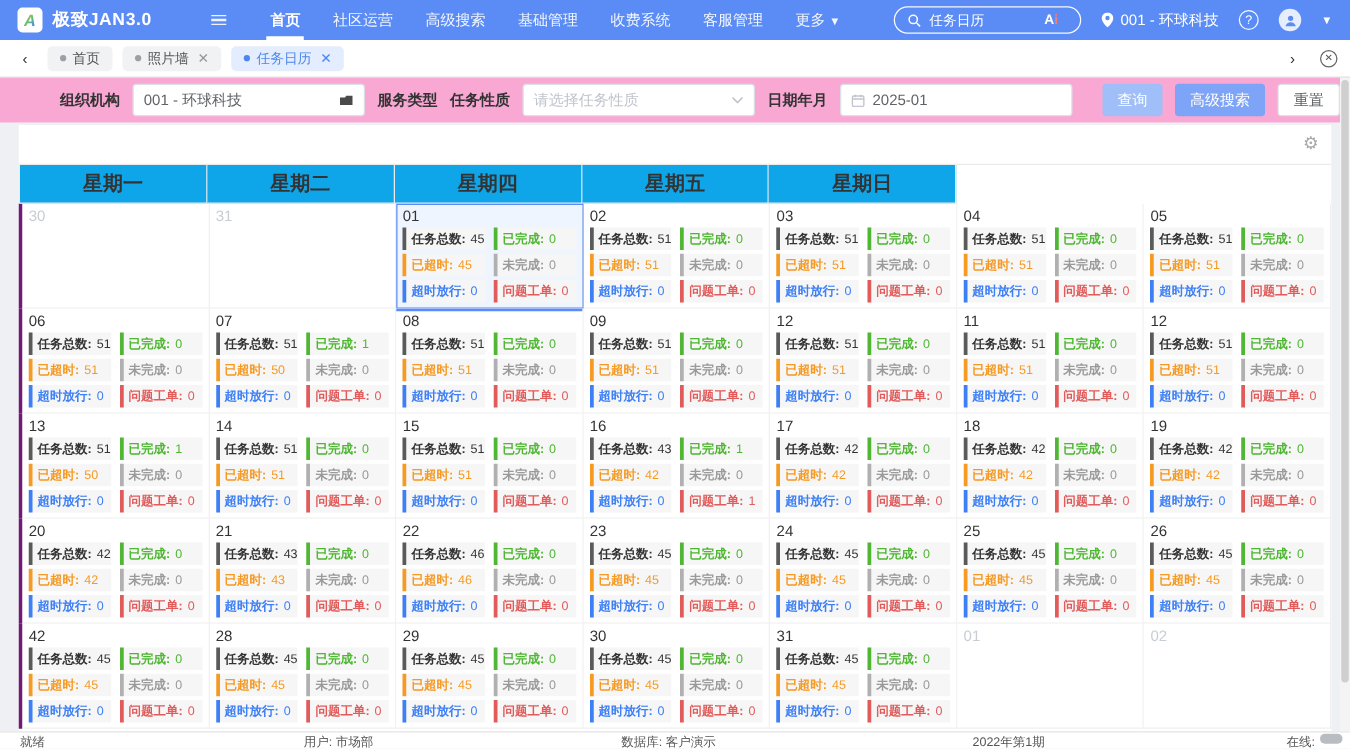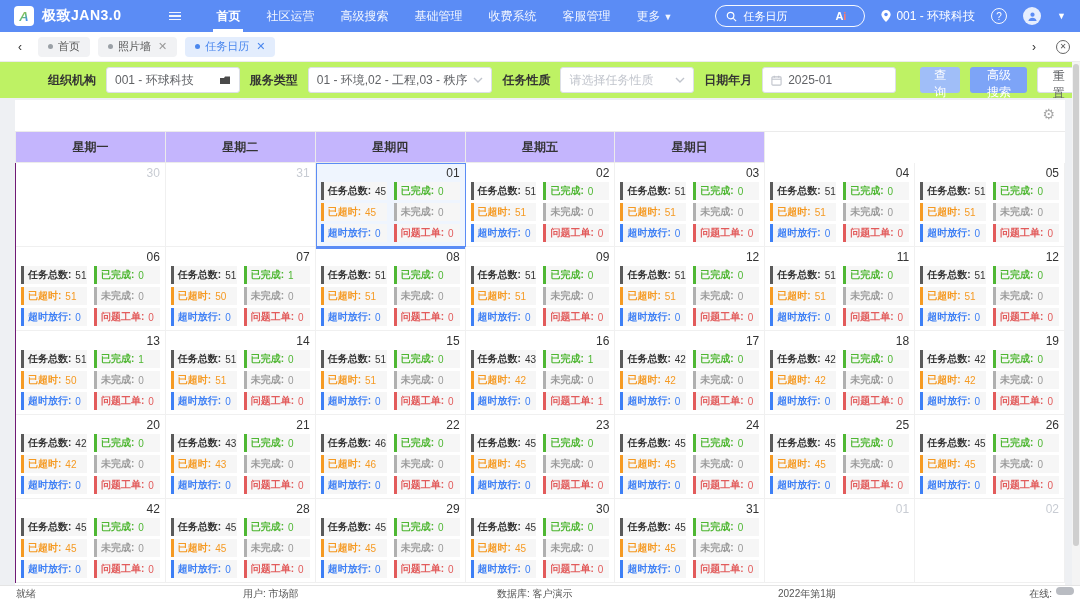--- a/index.html
+++ b/index.html
@@ -34,39 +34,39 @@
   .tab { display:flex; align-items:center; gap:5px; background:#f1f2f4; border-radius:4px; height:20px; padding:0 10px; margin-left:8px; font-size:11px; color:#555; cursor:pointer; }
   .tab .dot { width:5px; height:5px; border-radius:50%; background:#9aa0a6; }
   .tab .x { color:#999; font-size:11px; margin-left:2px; }
   .tab.active { background:#e3edfd; color:#4a87ee; }
   .tab.active .dot { background:#4a87ee; }
   .tab.active .x { color:#4a87ee; }
   .tabbar-right { margin-left:auto; display:flex; align-items:center; gap:12px; color:#555; }
   .circle-x { width:14px; height:14px; border:1.2px solid #666; border-radius:50%; font-size:8px; display:flex; align-items:center; justify-content:center; }
 
   
-  .filterbar { height:36px; background:#bef264; display:flex; align-items:center; padding:0 0 0 48px; gap:10px; }
+  .filterbar { height:36px; background:#f9a8d4; display:flex; align-items:center; padding:0 0 0 48px; gap:10px; }
   .f-label { font-weight:bold; font-size:12px; color:#333; white-space:nowrap; }
   .f-input { height:26px; border:1px solid #dcdfe6; border-radius:3px; background:#fff; display:flex; align-items:center; padding:0 8px; font-size:12px; color:#606266; gap:6px; }
   .f-input input { border:none; outline:none; font-size:12px; color:#606266; width:100%; font-family:inherit; }
   .f-input .ph { color:#c0c4cc; }
   .w185 { width:186px; } .w180 { width:186px; }
   .chev { color:#c0c4cc; font-size:10px; margin-left:auto; }
   .btn { height:26px; border-radius:3px; font-size:12px; padding:0 12px; border:none; cursor:pointer; font-family:inherit; }
   .btn-query { background:#a0bef8; color:#fff; margin-left:14px; }
   .btn-adv { background:#7da4f7; color:#fff; }
   .btn-reset { background:#fff; color:#606266; border:1px solid #dcdfe6; }
 
   
   .panel { position:absolute; left:15px; width:1050px; top:100px; height:485px; background:#fff; }
   .panel-gear { position:absolute; right:10px; top:6px; color:#a8a8a8; font-size:14px; cursor:pointer; }
   .cal { position:absolute; top:31px; left:0; right:0; }
   .cal-head { display:grid; grid-template-columns:repeat(7,1fr); border-top:1px solid #ebebeb; border-left:1px solid #ebebeb; }
-  .cal-head .wd { height:31px; line-height:31px; text-align:center; font-weight:bold; font-size:12px; color:#333; border-right:1px solid #ebebeb; border-bottom:1px solid #ebebeb; background:#c4b5fd; }
-  .week { display:grid; grid-template-columns:repeat(7,1fr); border-left:1px solid #701a75;text-align:right; }
+  .cal-head .wd { height:31px; line-height:31px; text-align:center; font-weight:bold; font-size:16px; color:#333; border-right:1px solid #ebebeb; border-bottom:1px solid #ebebeb; background:#0ea5e9; }
+  .week { display:grid; grid-template-columns:repeat(7,1fr); border-left:3px solid #701a75; }
   .cell { height:84px; border-right:1px solid #f0f0f0; border-bottom:1px solid #f0f0f0; padding:2px 5px 0 5px; position:relative; background:#fff; }
   .cell .day { font-size:12px; color:#333; height:17px; line-height:17px; }
   .cell.outside .day { color:#c8ccd3; }
   .cell.selected { background:#eff5fe; outline:1px solid #5b8cf5; outline-offset:-1px; }
   .cell.hovered { box-shadow:inset 0 2px 0 #5b8cf5; }
   .stats { display:grid; grid-template-columns:1fr 1fr; column-gap:7px; row-gap:3px; }
   .stat { display:flex; align-items:center; background:#f6f6f6; height:18px; padding:0 4px; font-size:10px; border-left:3px solid #999; white-space:nowrap; overflow:hidden; }
   .stat .sl { font-weight:bold; margin-right:4px; }
 
   
@@ -166,28 +166,20 @@
   <span class="f-label">组织机构</span>
   <div class="f-input w185">
     <input value="001 - 环球科技" style="">
     <span class="chev">
       <svg width="12" height="10" viewBox="0 0 12 10">
           <path d="M1 3h4l1-1.4h5V9H1z" fill="#4a4a4a"></path>
         </svg>
     </span>
   </div>
   <span class="f-label">服务类型</span>
-  <div class="f-input w185">
-    <span style="overflow:hidden;white-space:nowrap;">01 - 环境,02 - 工程,03 - 秩序</span>
-    <span class="chev">
-      <svg width="10" height="6" viewBox="0 0 10 6">
-          <path d="M1 1l4 4 4-4" fill="none" stroke="#c0c4cc" stroke-width="1.4"></path>
-        </svg>
-    </span>
-  </div>
   <span class="f-label">任务性质</span>
   <div class="f-input w185">
     <span class="ph">请选择任务性质</span>
     <span class="chev">
       <svg width="10" height="6" viewBox="0 0 10 6">
           <path d="M1 1l4 4 4-4" fill="none" stroke="#c0c4cc" stroke-width="1.4"></path>
         </svg>
     </span>
   </div>
   <span class="f-label">日期年月</span>

